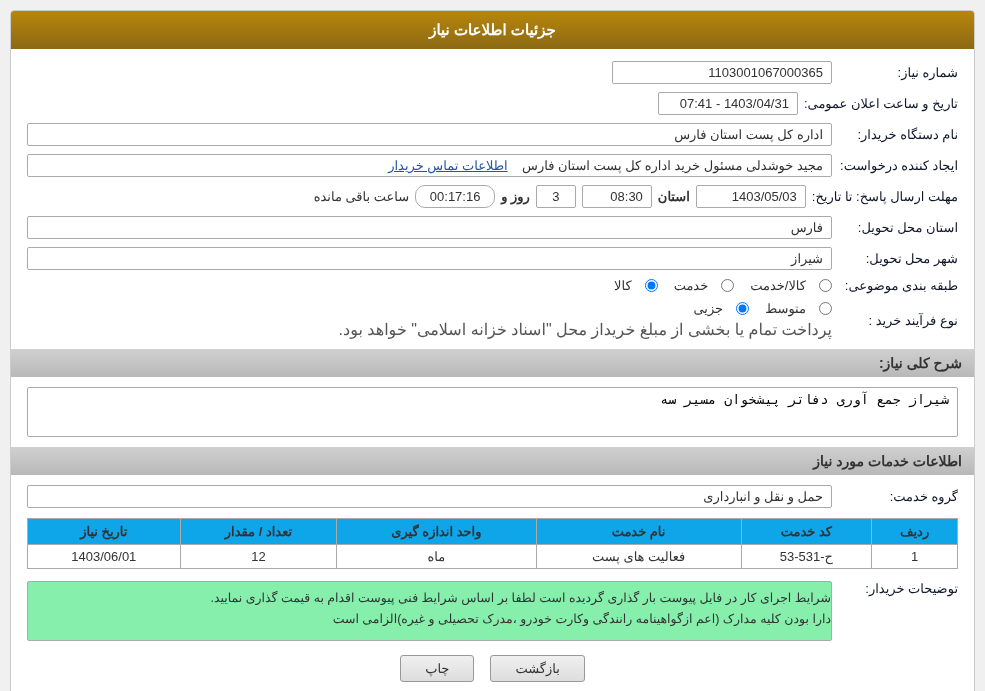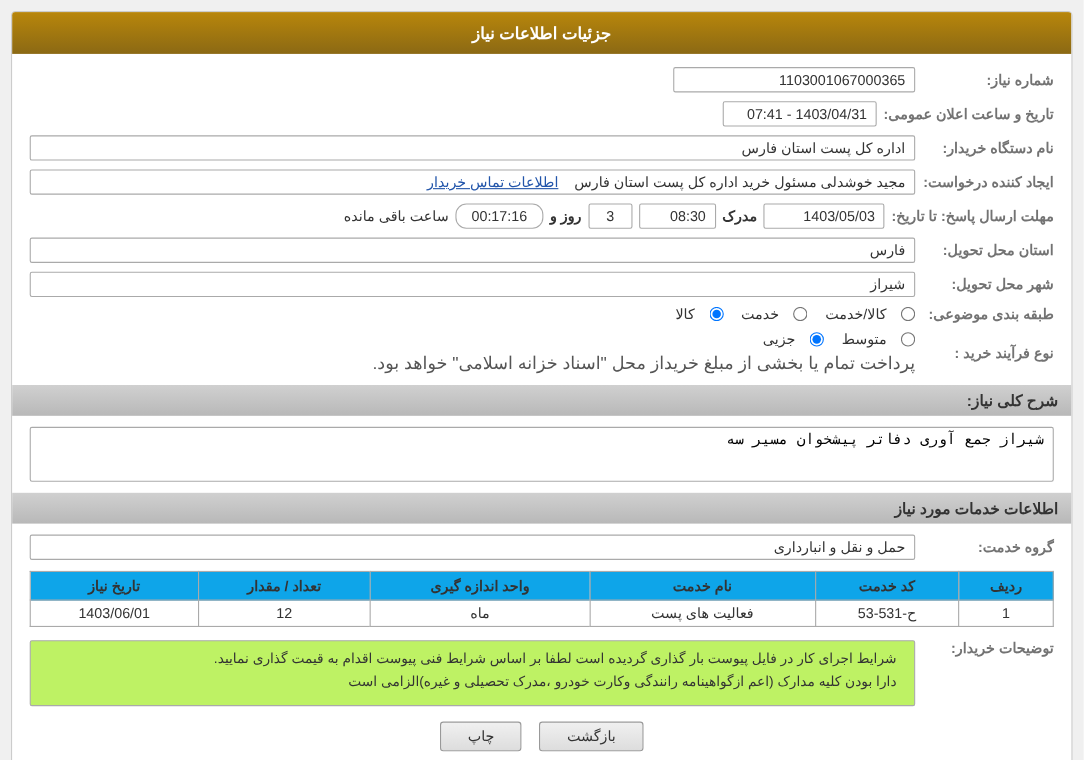--- a/index.html
+++ b/index.html
@@ -33,22 +33,22 @@
     .card-body {
       padding: 12px 16px;
     }
     .info-row {
       display: flex;
       align-items: center;
       margin-bottom: 8px;
       gap: 6px;
     }
     .label {
-      color: #737373;
-      font-weight: bold;
+      color: #0f172a;
+      font-weight: normal;
       white-space: nowrap;
       min-width: 120px;
       text-align: right;
     }
     .value-box {
       border: 1px solid #aaa;
       background: #fff;
       padding: 3px 8px;
       border-radius: 2px;
       min-height: 22px;
@@ -115,22 +115,22 @@
       font-weight: bold;
     }
     table td {
       border: 1px solid #aaa;
       padding: 4px 8px;
       text-align: center;
     }
     table tr:nth-child(even) td { background: #f9f9f9; }
     .buyer-notes-box {
       border: 1px solid #aaa;
-      background: #bef264;
-      padding: 6px 16px;
+      background: #86efac;
+      padding: 6px 0;
       border-radius: 2px;
       min-height: 60px;
       text-align: right;
       font-size: 12.5px;
       line-height: 1.7;
     }
     .actions-row {
       display: flex;
       justify-content: center;
       gap: 16px;
@@ -180,21 +180,21 @@
         <div class="value-box wide">
           <span>مجید خوشدلی مسئول خرید اداره کل پست استان فارس</span>
           &nbsp;&nbsp;
           <span class="link-text">اطلاعات تماس خریدار</span>
         </div>
       </div>
 
       <div class="info-row">
         <span class="label">مهلت ارسال پاسخ: تا تاریخ:</span>
         <div class="value-box" style="width:110px;">1403/05/03</div>
-        <span class="inline-label">مدرک</span>
+        <span class="inline-label">استان</span>
         <div class="value-box" style="width:70px;">08:30</div>
         <div class="value-box" style="width:40px; text-align:center;">3</div>
         <span class="inline-label">روز و</span>
         <div class="value-box" style="width:80px; text-align:center;border-radius:10px;">00:17:16</div>
         <span>ساعت باقی مانده</span>
       </div>
 
       <div class="info-row">
         <span class="label">استان محل تحویل:</span>
         <div class="value-box wide">فارس</div>

